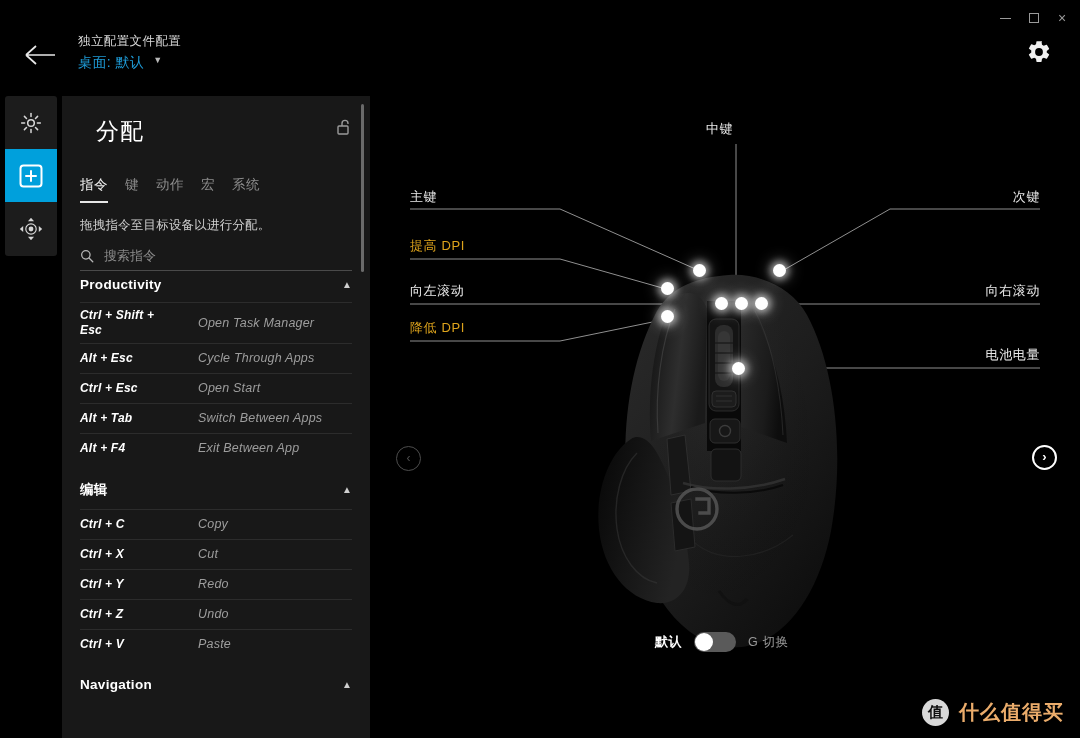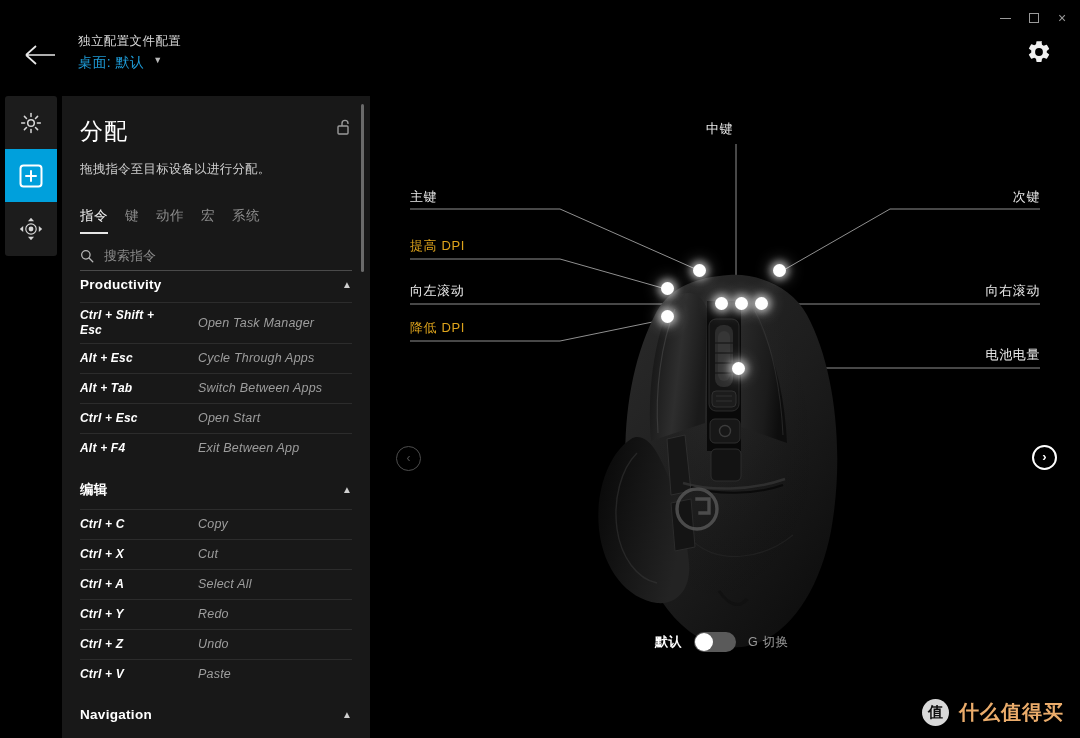--- a/index.html
+++ b/index.html
@@ -38,21 +38,21 @@
   
   #rail { position:absolute; left:5px; top:96px; width:52px; height:160px;
           background:#1c1c1c; border-radius:3px; overflow:hidden; }
   .rail-btn { width:52px; height:53px; display:flex; align-items:center;
               justify-content:center; cursor:pointer; }
   .rail-btn.active { background:#00a0dc; }
 
   
   #panel { position:absolute; left:62px; top:96px; width:308px; height:642px;
            background:#181818; }
-  #panel-head { padding:20px 20px 0 18px; position:relative; }
+  #panel-head { padding:20px 20px 0 34px; position:relative; }
   #panel-title { font-size:23px; color:#fff; font-weight:400; letter-spacing:1px; }
   #lock-btn { position:absolute; right:18px; top:22px; cursor:pointer; }
 
   #tabs { display:flex; gap:17px; margin:29px 0 0 18px; }
   .tab { font-size:13.5px; color:#8d8d8d; padding-bottom:7px; cursor:pointer;
          letter-spacing:.5px; border-bottom:2px solid transparent; }
   .tab.active { color:#f2f2f2; border-bottom-color:#e6e6e6; }
 
   #panel-desc { margin:14px 18px 0 18px; font-size:12.5px; color:#cfcfcf;
                 letter-spacing:.2px; }
@@ -202,30 +202,30 @@
     <div id="panel-head">
       <div id="panel-title">分配</div>
       <div id="lock-btn">
         <svg width="15" height="18" viewBox="0 0 15 18">
           <rect x="1" y="8" width="10" height="8" rx="1" fill="none" stroke="#9a9a9a" stroke-width="1.4"></rect>
           <path d="M5 8V5.4A3 3 0 0 1 11 5.4V6" fill="none" stroke="#9a9a9a" stroke-width="1.4"></path>
         </svg>
       </div>
     </div>
 
-    <div id="panel-desc">拖拽指令至目标设备以进行分配。</div>
-
     <div id="tabs">
       <div class="tab active">指令</div>
       <div class="tab">键</div>
       <div class="tab">动作</div>
       <div class="tab">宏</div>
       <div class="tab">系统</div>
     </div>
 
+    <div id="panel-desc">拖拽指令至目标设备以进行分配。</div>
+
     <div id="search-wrap">
       <svg width="14" height="14" viewBox="0 0 16 16">
         <circle cx="6.7" cy="6.7" r="4.8" fill="none" stroke="#b5b5b5" stroke-width="1.5"></circle>
         <path d="M10.3 10.3L14.6 14.6" stroke="#b5b5b5" stroke-width="1.5" stroke-linecap="round"></path>
       </svg>
       <input id="search-input" type="text" placeholder="搜索指令" style="">
     </div>
 
     <div id="cmd-list">
 
@@ -235,47 +235,43 @@
       </div>
       <div class="cmd-row">
         <span class="cmd-keys">Ctrl + Shift + Esc</span>
         <span class="cmd-label">Open Task Manager</span>
       </div>
       <div class="cmd-row">
         <span class="cmd-keys">Alt + Esc</span>
         <span class="cmd-label">Cycle Through Apps</span>
       </div>
       <div class="cmd-row">
+        <span class="cmd-keys">Ctrl + Esc</span>
+        <span class="cmd-label">Open Start</span>
+      </div>
+      <div class="cmd-row">
         <span class="cmd-keys">Alt + Tab</span>
         <span class="cmd-label">Switch Between Apps</span>
-      </div>
-      <div class="cmd-row">
-        <span class="cmd-keys">Ctrl + Esc</span>
-        <span class="cmd-label">Open Start</span>
       </div>
       <div class="cmd-row">
         <span class="cmd-keys">Alt + F4</span>
         <span class="cmd-label">Exit Between App</span>
       </div>
 
       <div class="grp-head">
         <span class="grp-name">编辑</span>
         <span class="grp-chev">▲</span>
       </div>
       <div class="cmd-row">
         <span class="cmd-keys">Ctrl + C</span>
         <span class="cmd-label">Copy</span>
       </div>
       <div class="cmd-row">
         <span class="cmd-keys">Ctrl + X</span>
         <span class="cmd-label">Cut</span>
-      </div>
-      <div class="cmd-row">
-        <span class="cmd-keys">Ctrl + A</span>
-        <span class="cmd-label">Select All</span>
       </div>
       <div class="cmd-row">
         <span class="cmd-keys">Ctrl + Y</span>
         <span class="cmd-label">Redo</span>
       </div>
       <div class="cmd-row">
         <span class="cmd-keys">Ctrl + Z</span>
         <span class="cmd-label">Undo</span>
       </div>
       <div class="cmd-row">

